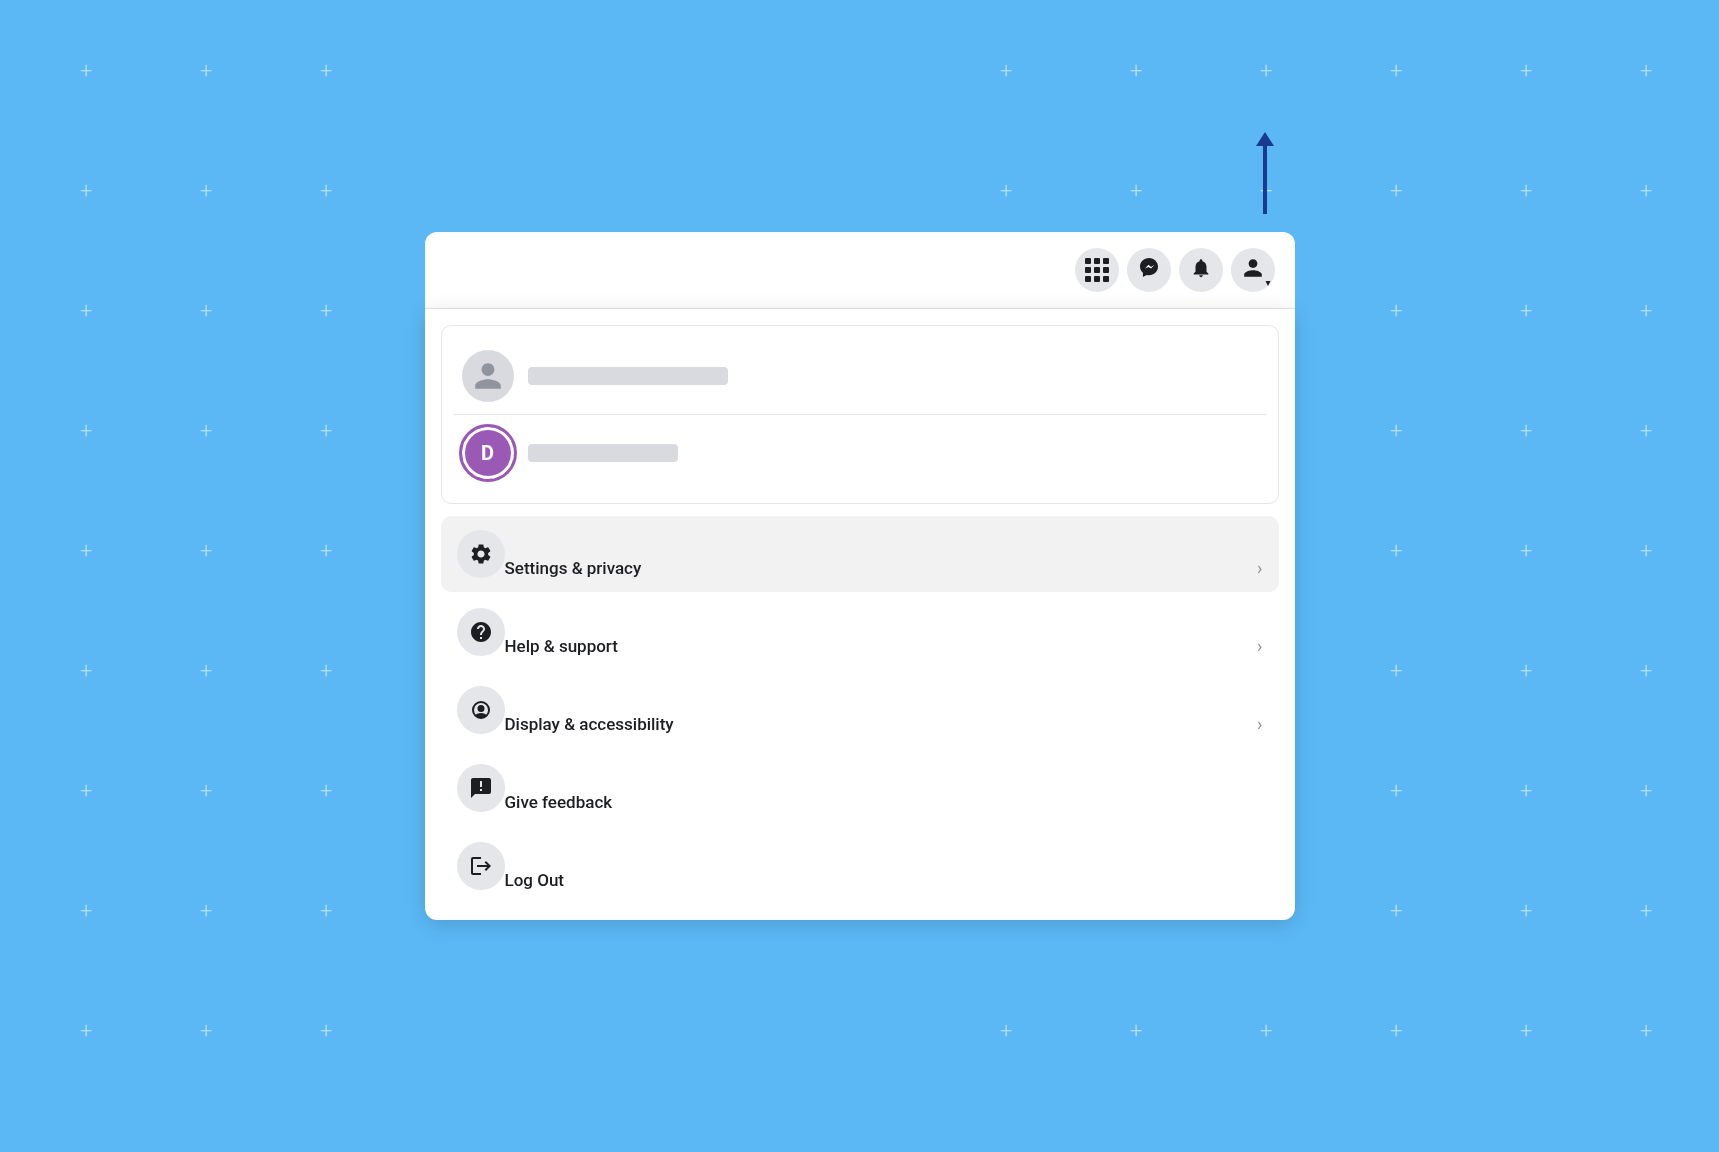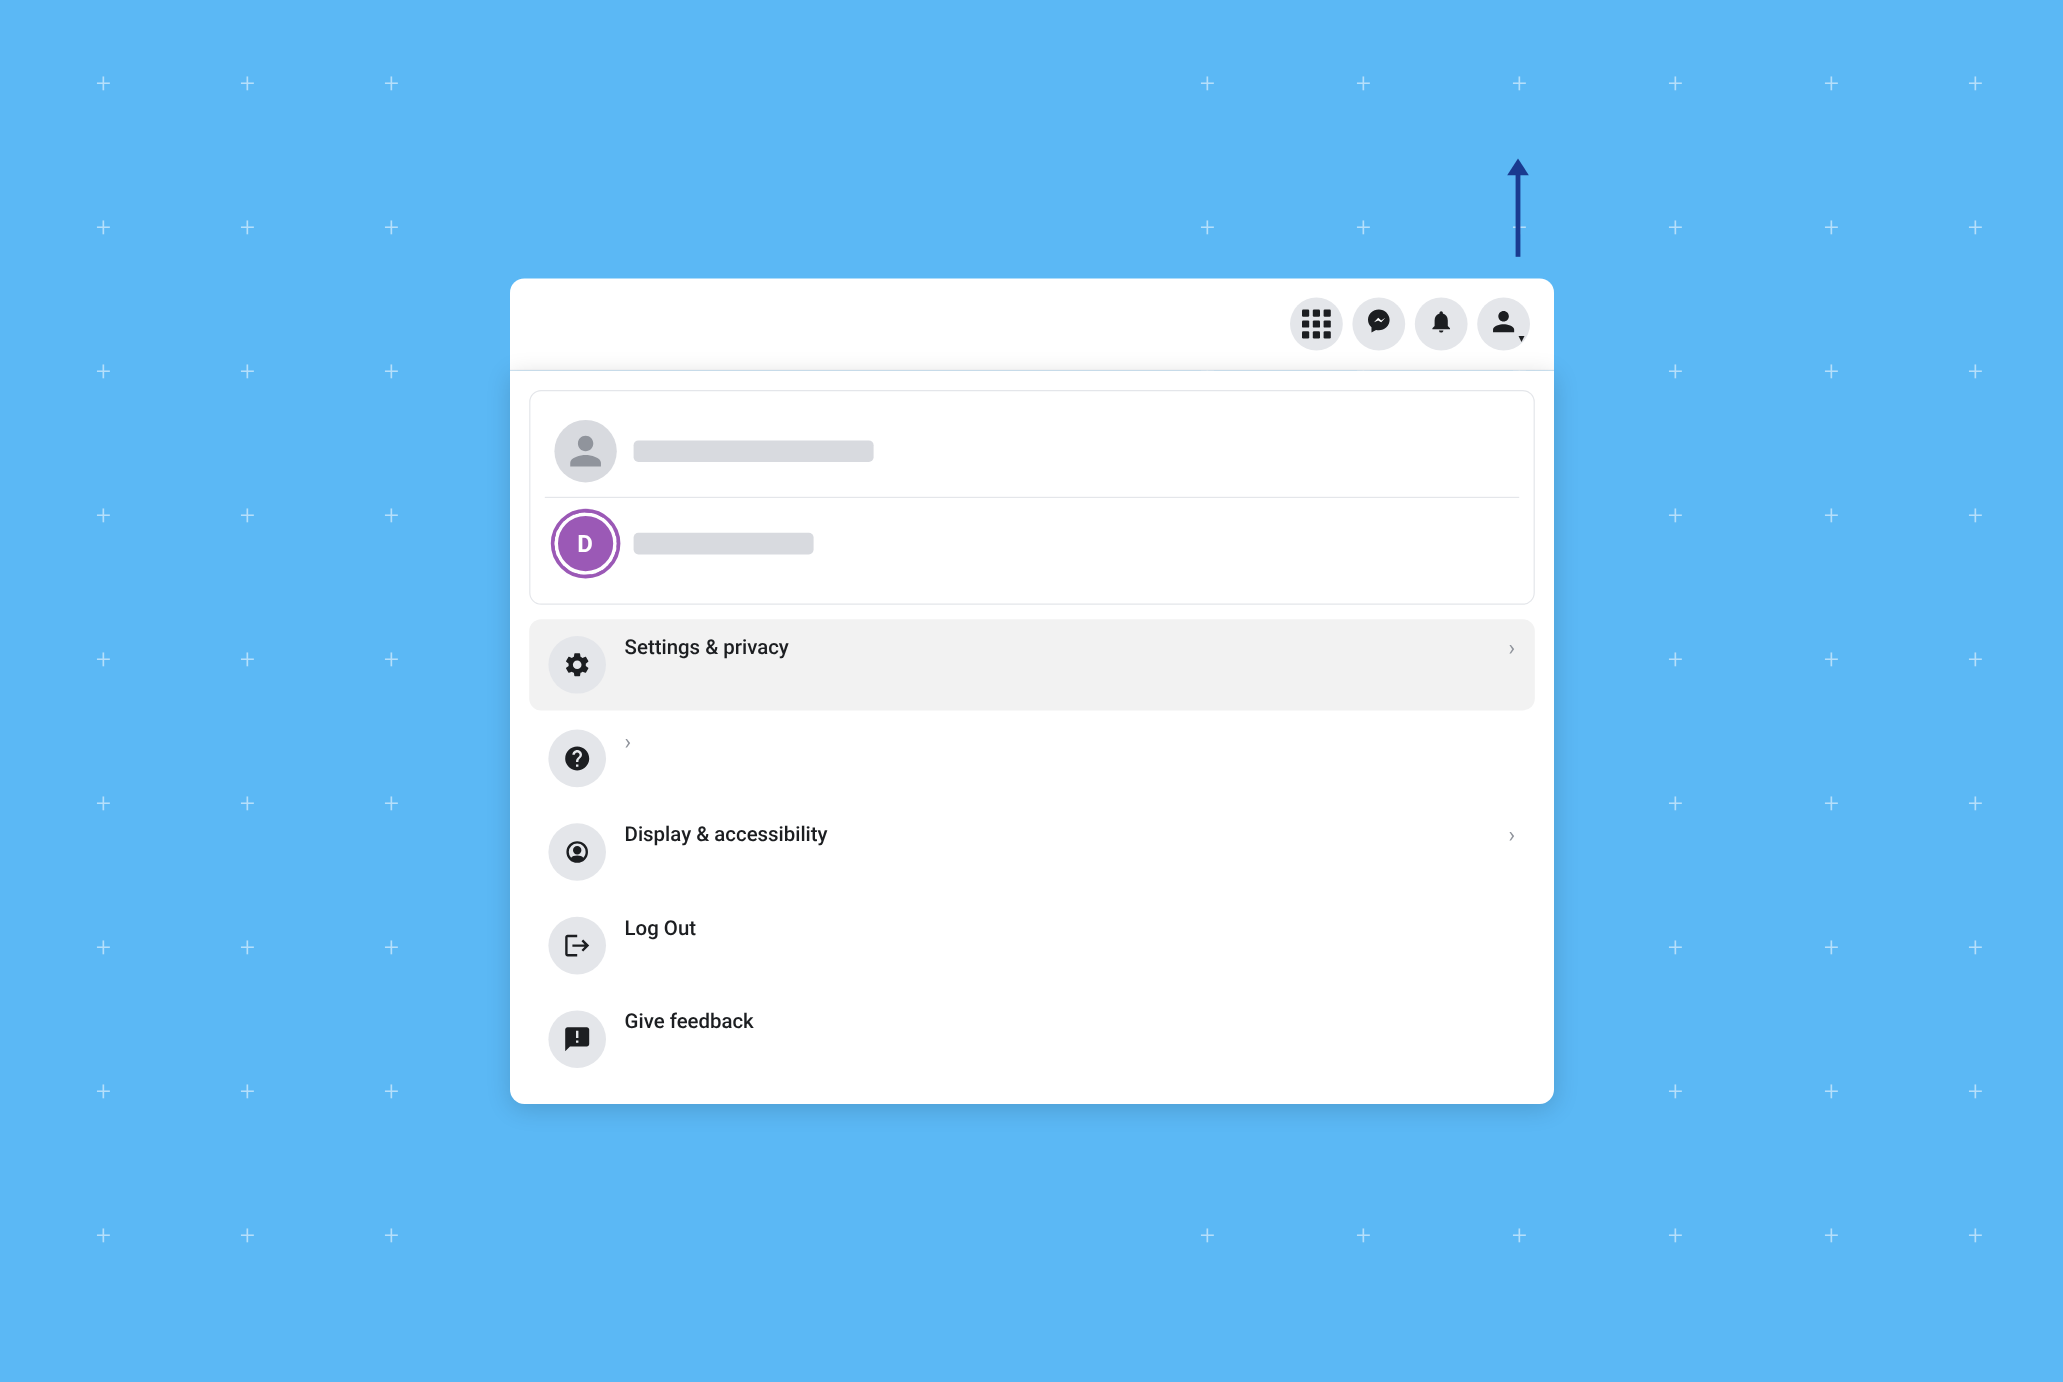--- a/index.html
+++ b/index.html
@@ -179,22 +179,21 @@
 
     
     .menu-section {
       display: flex;
       flex-direction: column;
       gap: 2px;
     }
 
     .menu-item {
       display: flex;
-      align-items: flex-start;
-      gap: 16px;
+      align-items: flex-end;
       padding: 14px 16px;
       border-radius: 10px;
       cursor: pointer;
       background: white;
     }
 
     .menu-item.active {
       background: #f2f2f2;
     }
 
@@ -412,46 +411,47 @@
         <span class="menu-label">Settings &amp; privacy</span>
         <span class="chevron-right">›</span>
       </div>
 
       <div class="menu-item">
         <div class="menu-icon-circle">
           <svg width="24" height="24" viewBox="0 0 24 24" fill="#1c1e21">
             <path d="M12 2C6.48 2 2 6.48 2 12s4.48 10 10 10 10-4.48 10-10S17.52 2 12 2zm1 17h-2v-2h2v2zm2.07-7.75l-.9.92C13.45 12.9 13 13.5 13 15h-2v-.5c0-1.1.45-2.1 1.17-2.83l1.24-1.26c.37-.36.59-.86.59-1.41 0-1.1-.9-2-2-2s-2 .9-2 2H8c0-2.21 1.79-4 4-4s4 1.79 4 4c0 .88-.36 1.68-.93 2.25z"></path>
           </svg>
         </div>
+        <span class="menu-label">Help &amp; support</span>
         <span class="chevron-right">›</span>
       </div>
 
       <div class="menu-item">
         <div class="menu-icon-circle">
           <svg width="24" height="24" viewBox="0 0 24 24" fill="#1c1e21">
             <path d="M12 3a9 9 0 000 18A9 9 0 0012 3zm0 2a7 7 0 017 7c0 1.86-.73 3.55-1.91 4.82C16.33 15.69 14.27 15 12 15c-2.27 0-4.33.69-5.09 1.82A6.96 6.96 0 015 12a7 7 0 017-7zm0 2a3.5 3.5 0 100 7 3.5 3.5 0 000-7z"></path>
           </svg>
         </div>
         <span class="menu-label">Display &amp; accessibility</span>
         <span class="chevron-right">›</span>
       </div>
 
       <div class="menu-item">
         <div class="menu-icon-circle">
           <svg width="24" height="24" viewBox="0 0 24 24" fill="#1c1e21">
-            <path d="M17 7l-1.41 1.41L18.17 11H8v2h10.17l-2.58 2.58L17 17l5-5zM4 5h8V3H4c-1.1 0-2 .9-2 2v14c0 1.1.9 2 2 2h8v-2H4V5z"></path>
-          </svg>
-        </div>
-        <span class="menu-label">Log Out</span>
+            <path d="M20 2H4c-1.1 0-2 .9-2 2v18l4-4h14c1.1 0 2-.9 2-2V4c0-1.1-.9-2-2-2zm-7 9h-2V5h2v6zm0 4h-2v-2h2v2z"></path>
+          </svg>
+        </div>
+        <span class="menu-label">Give feedback</span>
       </div>
 
       <div class="menu-item">
         <div class="menu-icon-circle">
           <svg width="24" height="24" viewBox="0 0 24 24" fill="#1c1e21">
-            <path d="M20 2H4c-1.1 0-2 .9-2 2v18l4-4h14c1.1 0 2-.9 2-2V4c0-1.1-.9-2-2-2zm-7 9h-2V5h2v6zm0 4h-2v-2h2v2z"></path>
-          </svg>
-        </div>
-        <span class="menu-label">Give feedback</span>
+            <path d="M17 7l-1.41 1.41L18.17 11H8v2h10.17l-2.58 2.58L17 17l5-5zM4 5h8V3H4c-1.1 0-2 .9-2 2v14c0 1.1.9 2 2 2h8v-2H4V5z"></path>
+          </svg>
+        </div>
+        <span class="menu-label">Log Out</span>
       </div>
 
     </div>
   </div>
 </div>
 
 </body></html>

